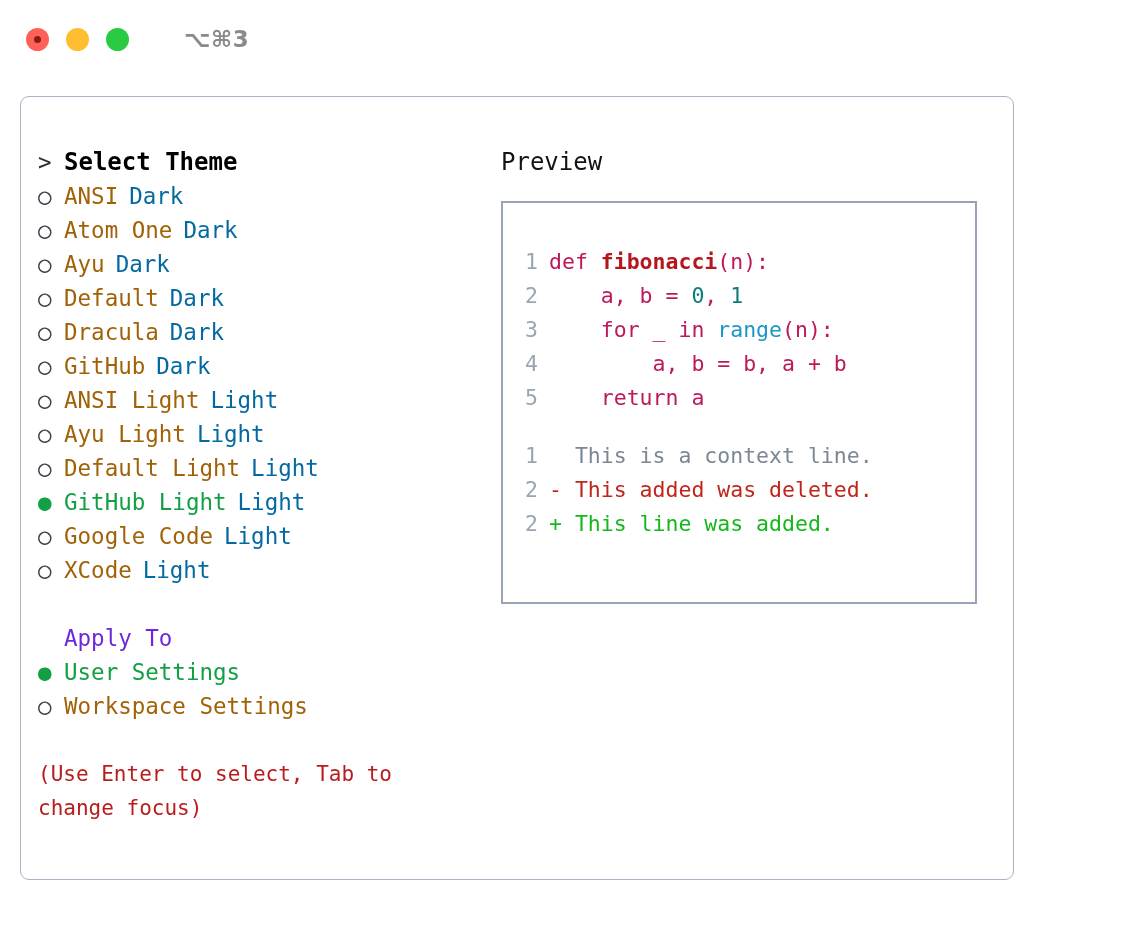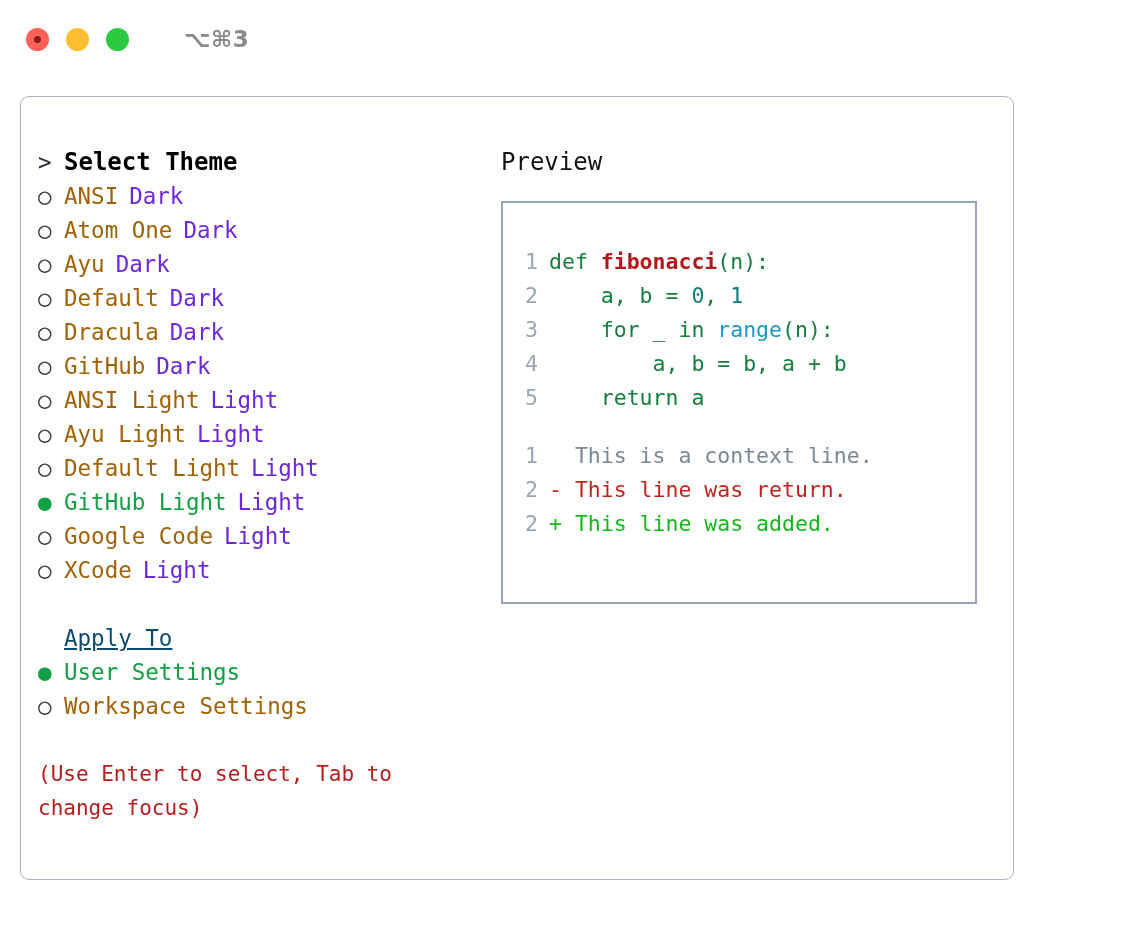--- a/index.html
+++ b/index.html
@@ -126,34 +126,33 @@
     color: #2b2f36;
   }
   .marker.filled { color: #12a044; }
   .marker.empty { color: #3b4048; }
 
   .row.selected .label { color: #12a044; }
 
   .label { color: #a16207; }
 
   .kind {
-    color: #6d28d9;
+    color: #0369a1;
     margin-left: 11px;
   }
 
   .spacer-sm { height: 24px; }
   .spacer-md { height: 34px; }
 
   .apply-title {
     font-size: 22.5px;
     line-height: 34px;
-    color: #0c4a6e;
+    color: #6d28d9;
     padding-left: 26px;
     white-space: pre;
-    text-decoration: underline;
   }
 
   .hint {
     font-size: 21px;
     line-height: 34px;
     color: #b91c1c;
     width: 400px;
   }
 
   
@@ -184,21 +183,21 @@
 
   .gutter {
     width: 46px;
     flex: 0 0 46px;
     text-align: right;
     color: #9aa5b4;
     padding-right: 11px;
     box-sizing: border-box;
   }
 
-  .code-text { color: #15803d; }
+  .code-text { color: #be185d; }
 
   .tok-fn { color: #b5161d; font-weight: bold; }
   .tok-num { color: #0b7c7c; }
   .tok-builtin { color: #1a97c8; }
 
   .diff-ctx { color: #7b8794; }
   .diff-del { color: #c0251c; }
   .diff-add { color: #15b81c; }
 </style>
 </head>
@@ -261,21 +260,21 @@
           <div id="code-block">
               <div class="code-line"><span class="gutter">1</span><span><span class="code-text">def </span><span class="tok-fn">fibonacci</span><span class="code-text">(n):</span></span></div>
               <div class="code-line"><span class="gutter">2</span><span><span class="code-text">    a, b = </span><span class="tok-num">0</span><span class="code-text">, </span><span class="tok-num">1</span></span></div>
               <div class="code-line"><span class="gutter">3</span><span><span class="code-text">    for _ in </span><span class="tok-builtin">range</span><span class="code-text">(n):</span></span></div>
               <div class="code-line"><span class="gutter">4</span><span><span class="code-text">        a, b = b, a + b</span></span></div>
               <div class="code-line"><span class="gutter">5</span><span><span class="code-text">    return a</span></span></div>
             </div>
           <div class="spacer-sm"></div>
           <div id="diff-block">
               <div class="code-line"><span class="gutter">1</span><span class="diff-ctx"> </span><span class="diff-ctx"> This is a context line.</span></div>
-              <div class="code-line"><span class="gutter">2</span><span class="diff-del">-</span><span class="diff-del"> This line was return.</span></div>
+              <div class="code-line"><span class="gutter">2</span><span class="diff-del">-</span><span class="diff-del"> This added was deleted.</span></div>
               <div class="code-line"><span class="gutter">2</span><span class="diff-add">+</span><span class="diff-add"> This line was added.</span></div>
             </div>
         </div>
       </div>
 
     </div>
   </div>
 
 </div>
 

